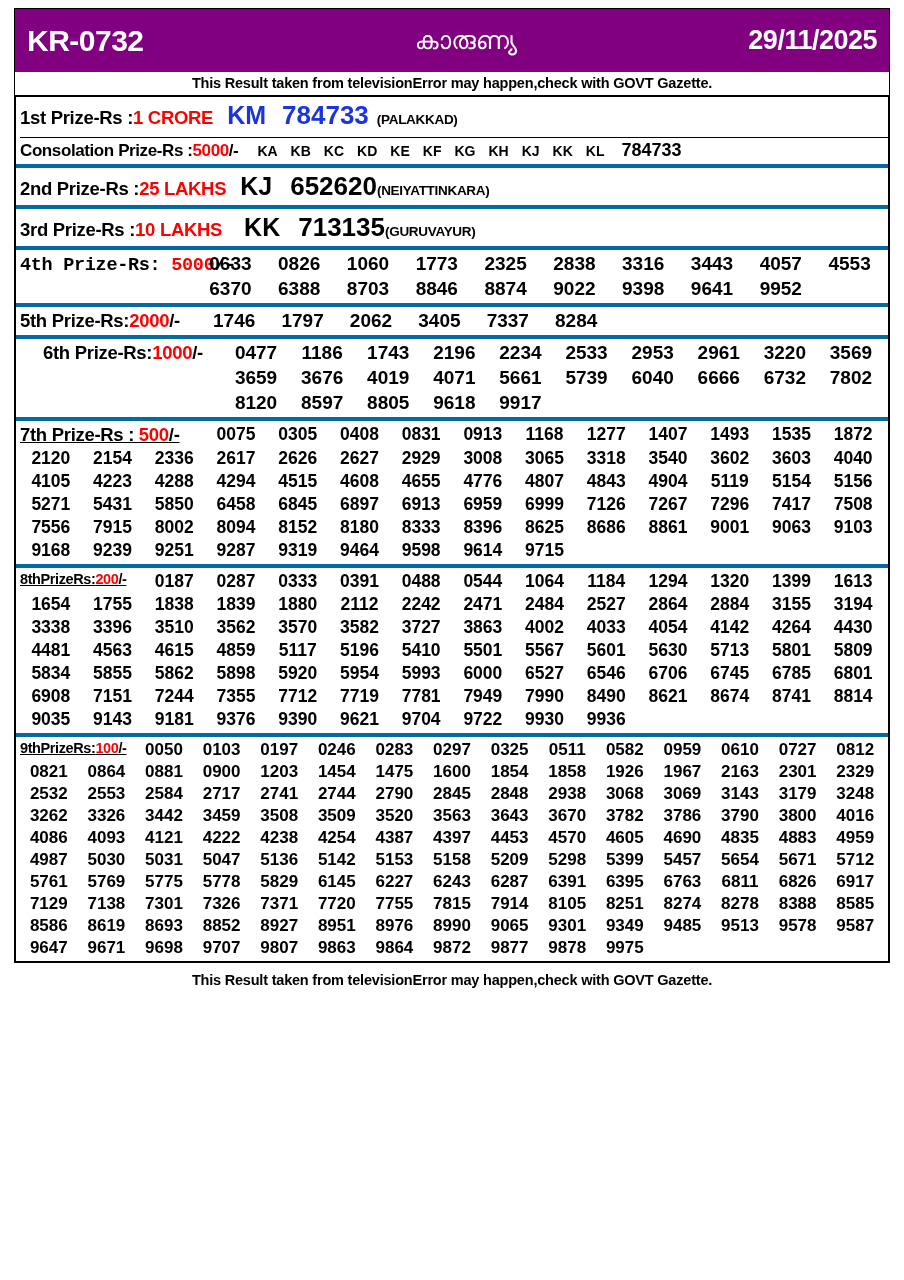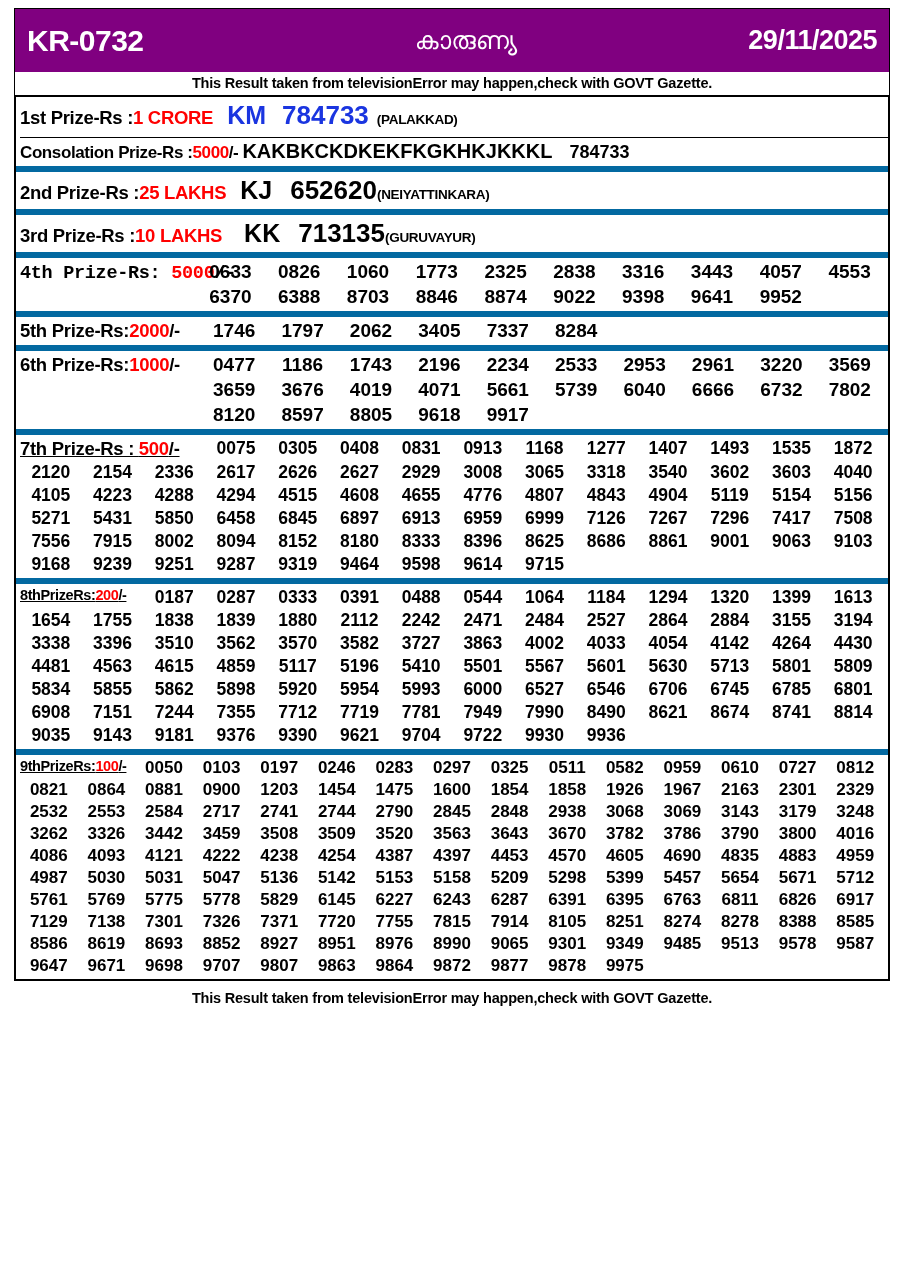--- a/index.html
+++ b/index.html
@@ -66,21 +66,21 @@
     letter-spacing: -0.2px;
   }
 
   
   .table {
     border: 2px solid #000000;
     border-top: 1px solid #000000;
     box-sizing: border-box;
   }
   .prize-row {
-    border-bottom: 6px solid #0369a1;
+    border-bottom: 4px solid #0369a1;
     box-sizing: border-box;
     padding: 3px 0 3px 4px;
   }
   .prize-row.last {
     border-bottom: none;
   }
   .thin-sep {
     border-bottom: 1px solid #000000;
   }
 
@@ -131,24 +131,26 @@
     text-decoration: underline;
   }
 
   
   .consolation-line {
     display: flex;
     align-items: baseline;
     white-space: nowrap;
   }
   .cons-series {
-    font-size: 20px;
+    font-size: 14px;
     font-weight: bold;
     display: inline-flex;
+    gap: 13px;
     padding-left: 4px;
+    margin-left: 15px;
   }
   .cons-number {
     font-size: 18px;
     font-weight: bold;
     padding-left: 17px;
   }
 
   
   .numgrid {
     display: grid;
@@ -305,21 +307,21 @@
             <span>2062</span>
             <span>3405</span>
             <span>7337</span>
             <span>8284</span>
           </span>
       </div>
     </div>
 
     <div class="prize-row">
       <div class="lead-flex row-body">
-        <span class="lead-label lbl" style="width:180px;">
+        <span class="lead-label lbl" style="width:180px;margin-left:23px;">
           <span>6th Prize-Rs:</span><span class="amt">1000</span><span>/-</span>
         </span>
         <span class="lead-grid numgrid grid-10">
             <span>0477</span>
             <span>1186</span>
             <span>1743</span>
             <span>2196</span>
             <span>2234</span>
             <span>2533</span>
             <span>2953</span>

